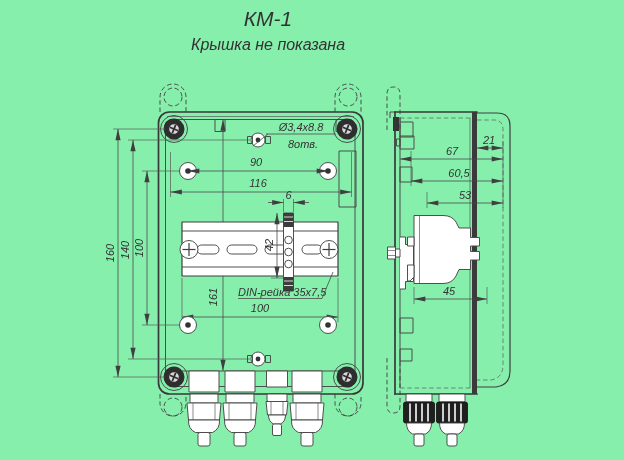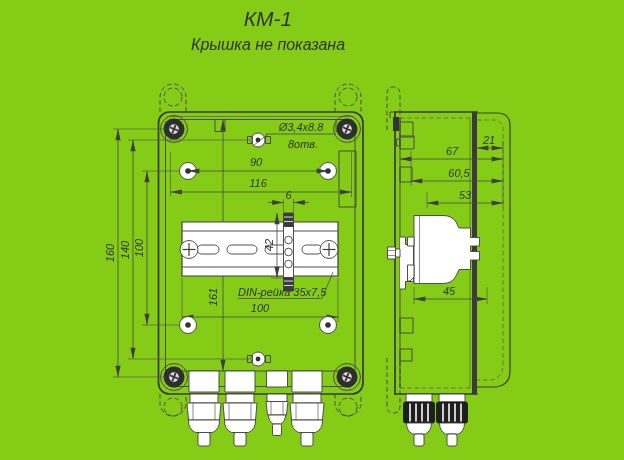--- a/index.html
+++ b/index.html
@@ -1,16 +1,16 @@
 <!DOCTYPE html>
 <html><head>
 <meta charset="utf-8">
 <style>
   html,body{margin:0;padding:0;background:#fff;}
-  .canvas{width:624px;height:460px;background:#84cc16;position:relative;overflow:hidden;}
+  .canvas{width:624px;height:460px;background:#86efac;position:relative;overflow:hidden;}
   svg{display:block;}
   svg text{font-family:"Liberation Sans","DejaVu Sans",sans-serif;font-style:italic;fill:#333;}
   .ttl{font-size:21px;text-anchor:middle;}
   .sub{font-size:16px;text-anchor:middle;}
   .dim{font-size:11px;text-anchor:middle;}
   .lbl{font-size:11px;text-anchor:start;}
   .thick{stroke:#383838;stroke-width:1.7;fill:none;stroke-linejoin:round;stroke-linecap:round;}
   .med{stroke:#3f3f3f;stroke-width:1.2;fill:none;stroke-linejoin:round;}
   .thin{stroke:#474747;stroke-width:.95;fill:none;stroke-linejoin:round;}
   .xthin{stroke:#5a5a5a;stroke-width:.7;fill:none;}

